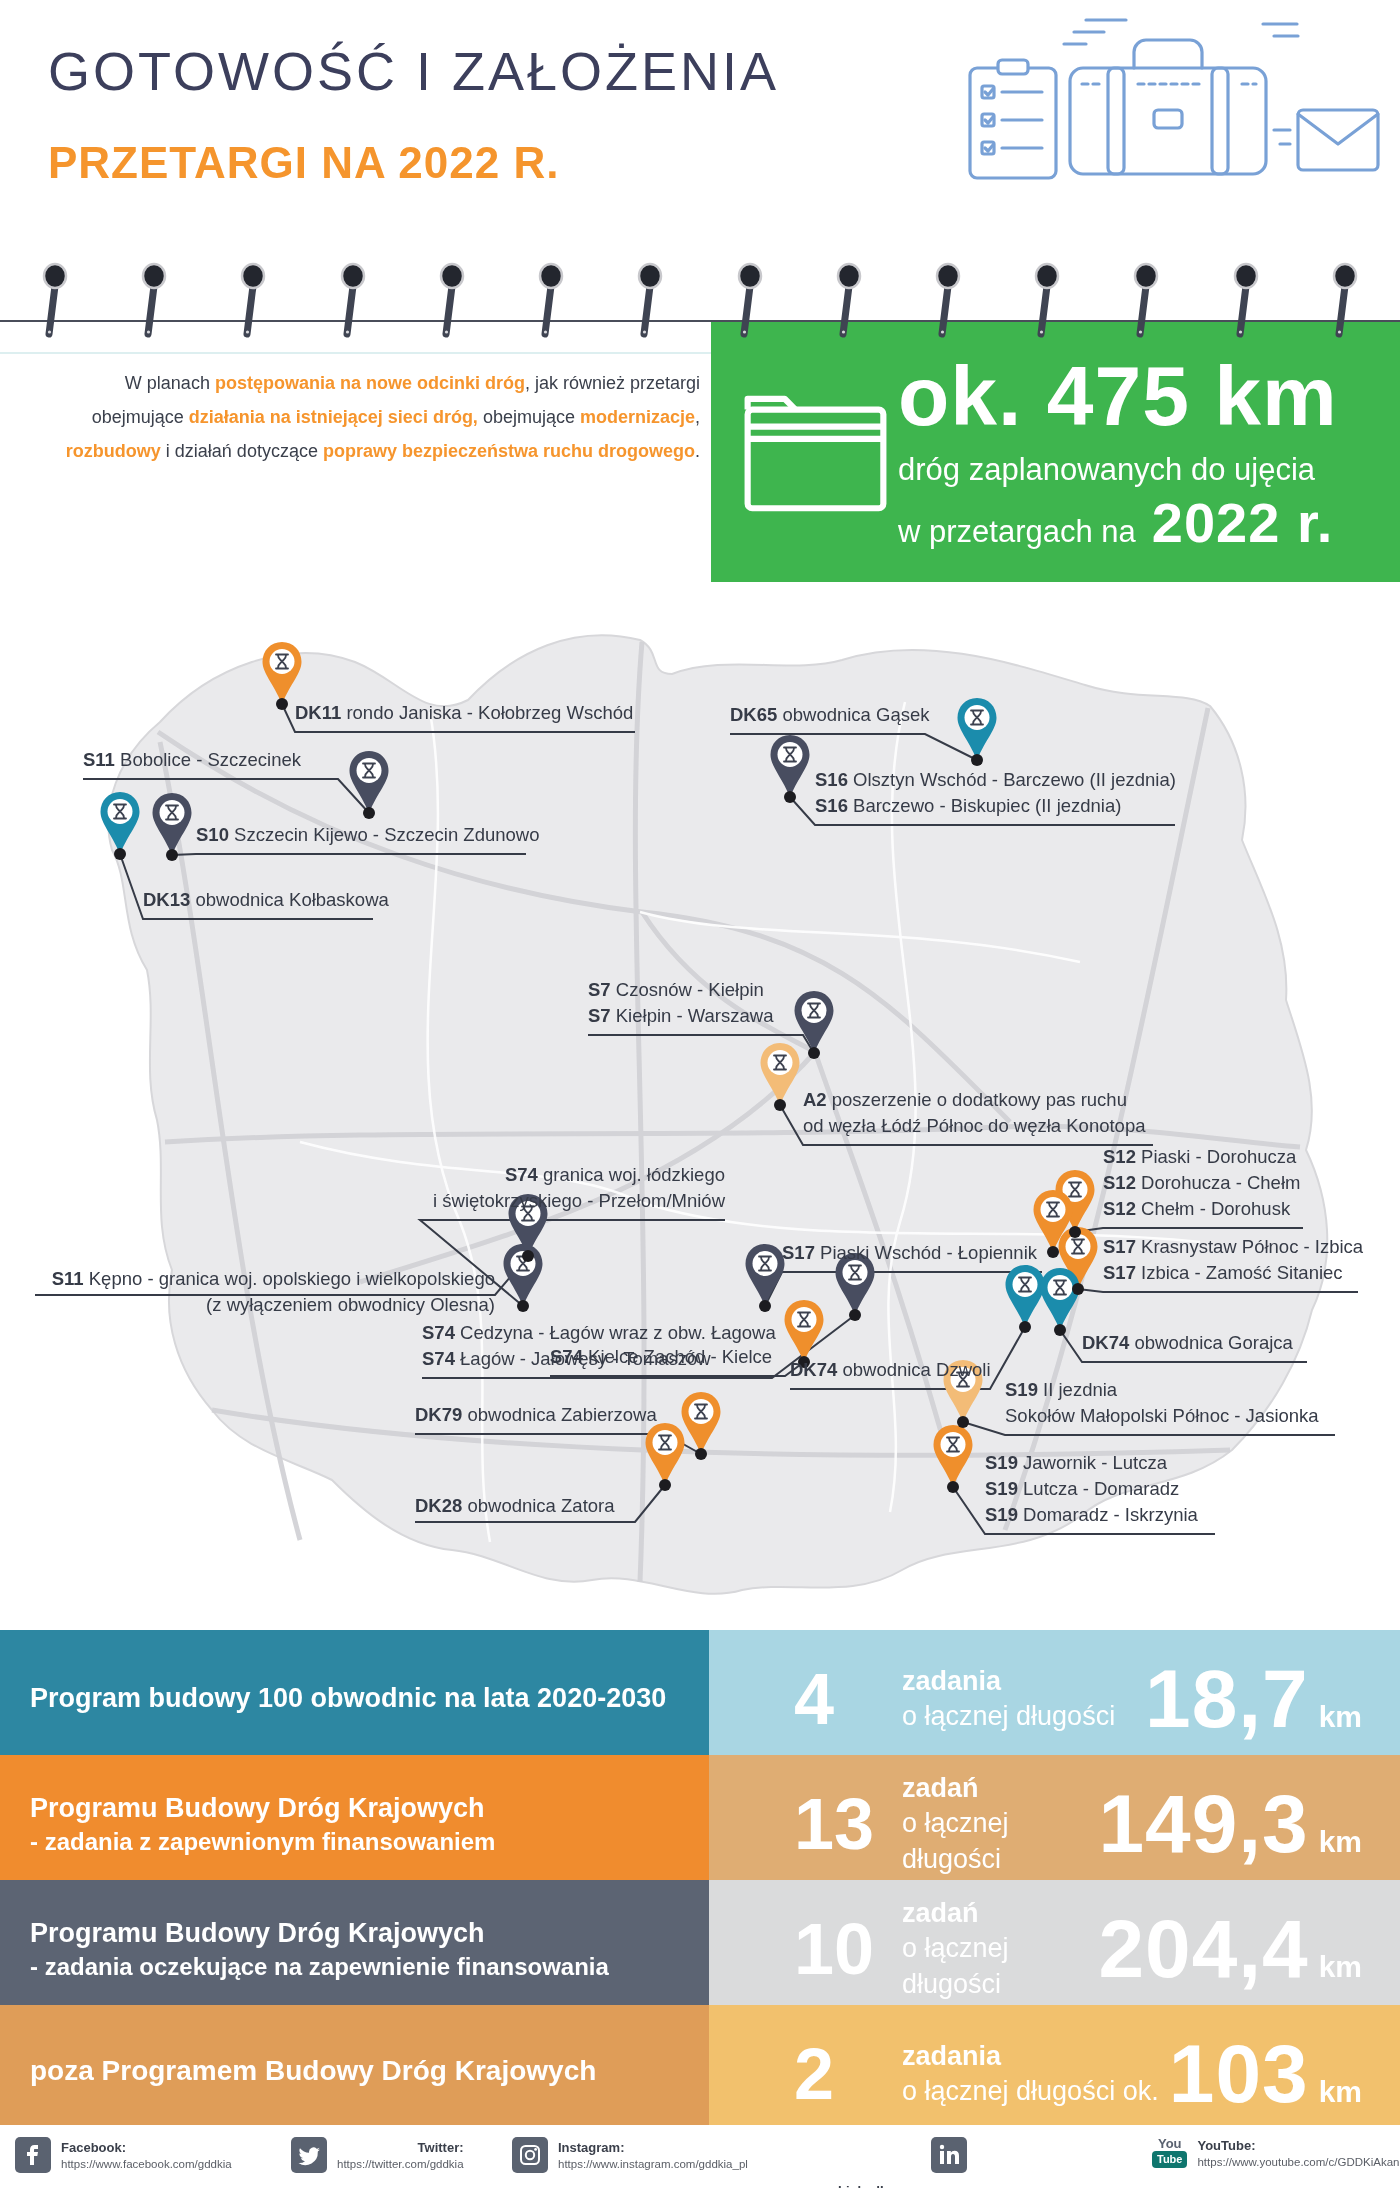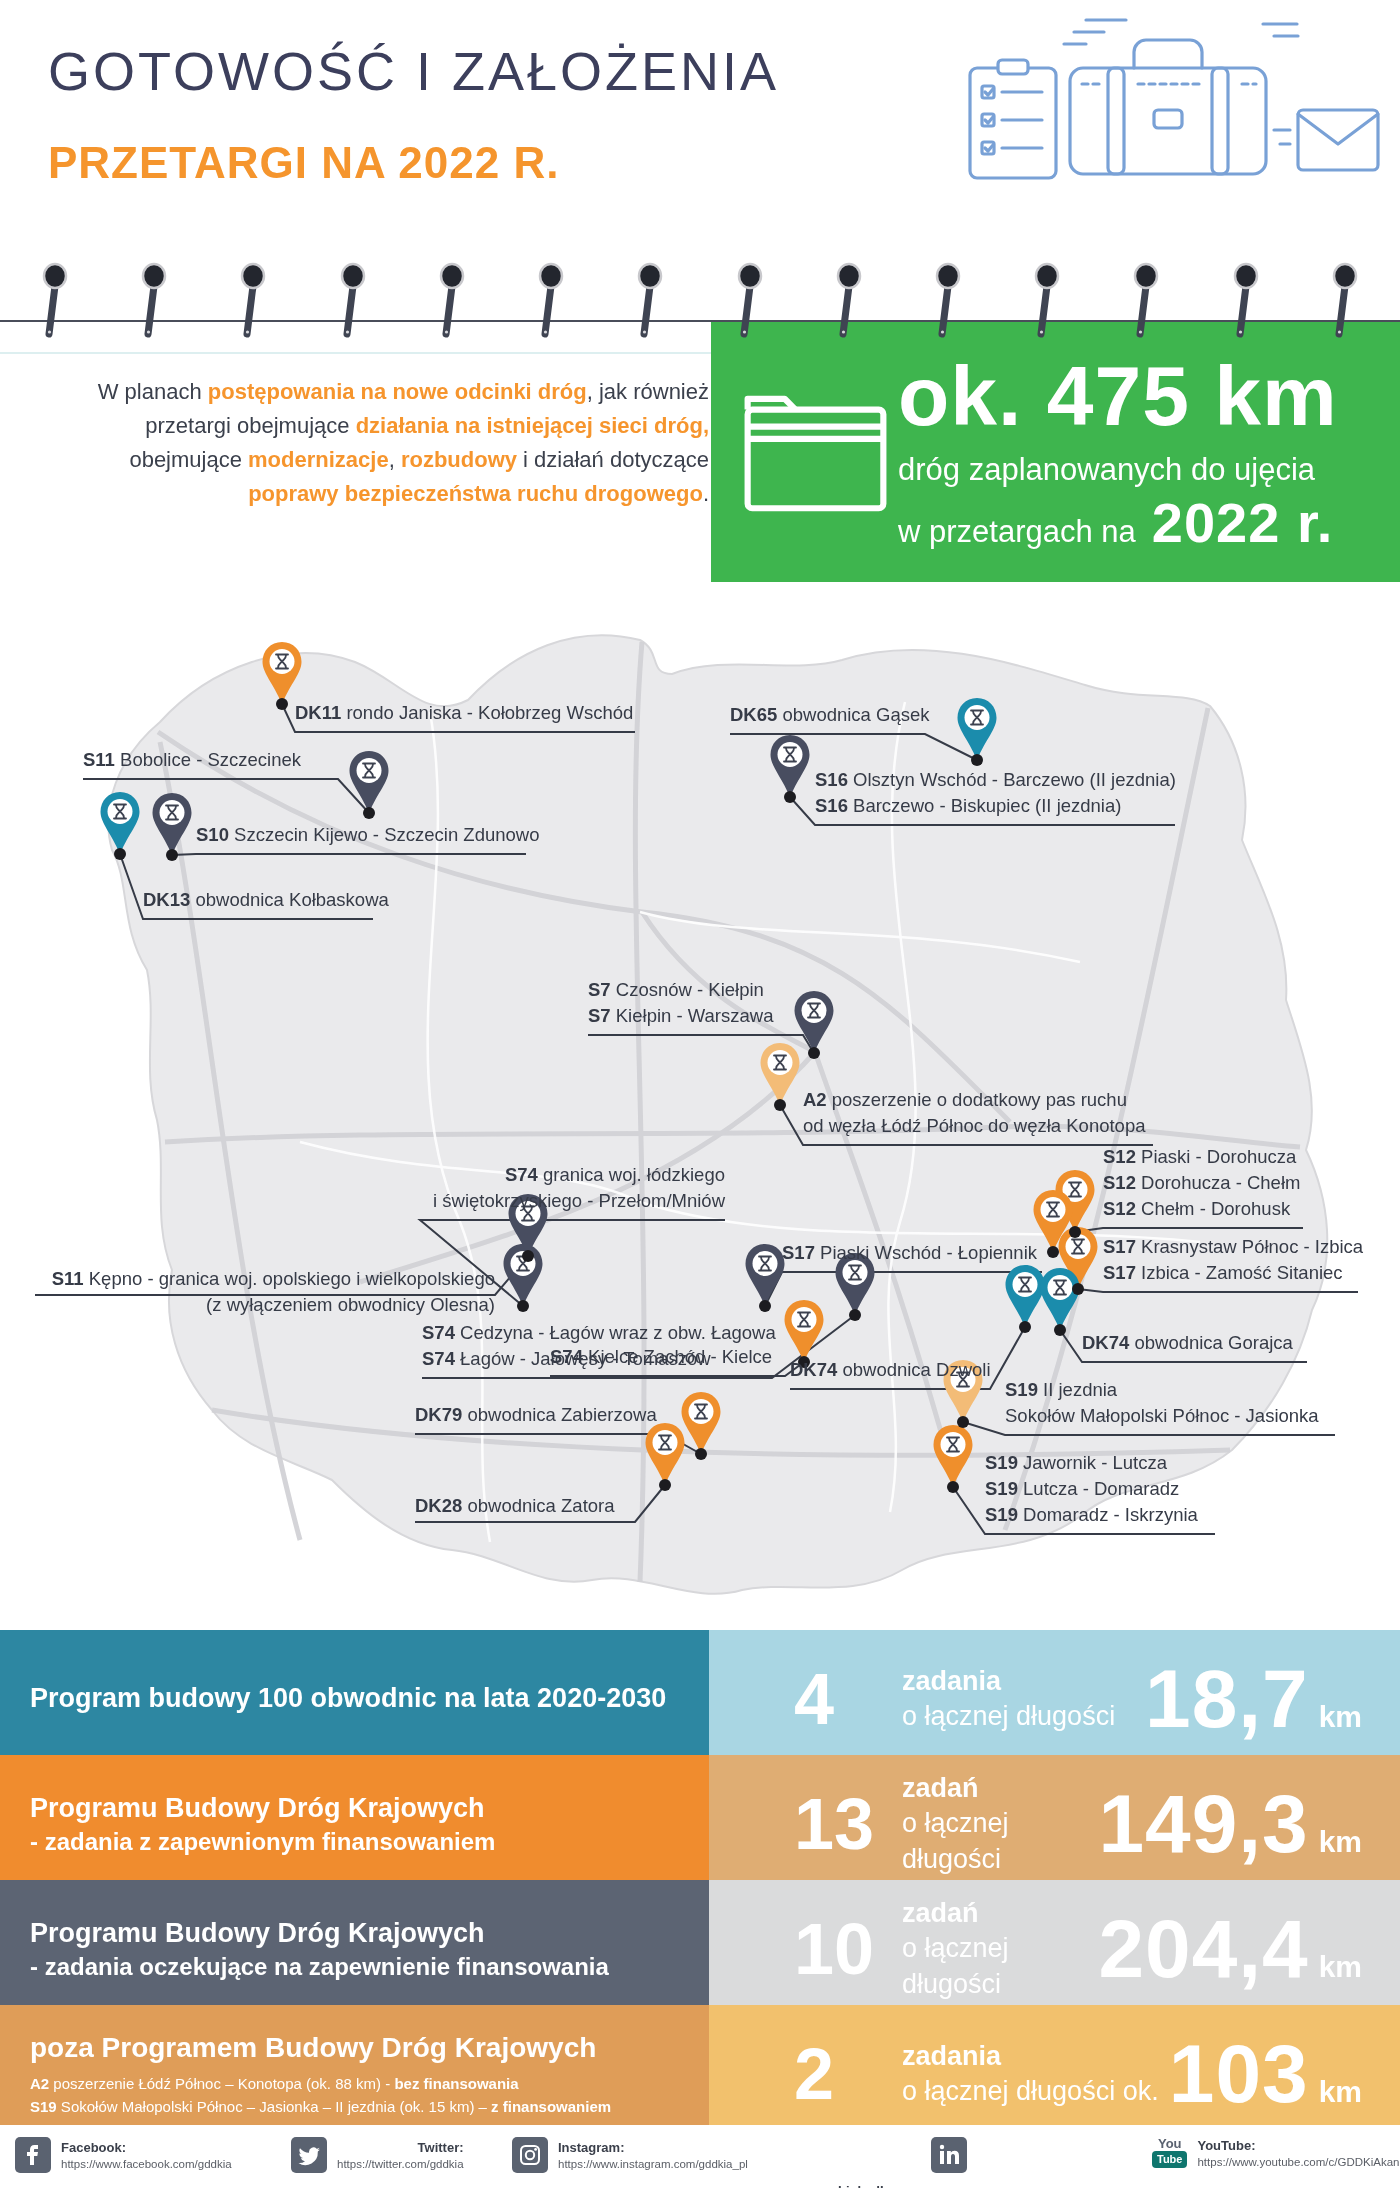--- a/index.html
+++ b/index.html
@@ -10,21 +10,21 @@
   .title{position:absolute;left:48px;top:40px;font-size:54px;font-weight:500;letter-spacing:3px;color:#3c3f5c;margin:0;}
   .subtitle{position:absolute;left:48px;top:138px;font-size:44px;font-weight:800;letter-spacing:1px;color:#f5952d;margin:0;}
   .illustration{position:absolute;right:12px;top:8px;}
 
   
   .hr-line{position:absolute;left:0;top:320px;width:1400px;height:2px;background:#4a4e5a;z-index:1;}
   .teal-line{position:absolute;left:0;top:352px;width:711px;height:2px;background:#ddeff0;z-index:1;}
   .pin-strip{position:absolute;left:0;top:262px;width:1400px;height:86px;display:flex;justify-content:space-between;padding:0 42px;box-sizing:border-box;z-index:5;}
 
   
-  .intro{position:absolute;left:55px;top:366px;width:645px;text-align:right;font-size:22px;line-height:34px;font-weight:500;color:#3b404c;margin:9px;z-index:3;}
+  .intro{position:absolute;left:55px;top:366px;width:645px;text-align:right;font-size:18px;line-height:34px;font-weight:500;color:#3b404c;margin:0;z-index:3;}
   .intro .hl{color:#f6952d;font-weight:800;}
 
   
   .summary{position:absolute;left:711px;top:322px;width:689px;height:260px;background:#3eb54e;z-index:2;display:flex;align-items:center;}
   .folder-wrap{margin-left:22px;flex:0 0 165px;display:flex;justify-content:center;}
   .sum-text{color:#fff;padding-right:18px;}
   .sum-headline{font-size:84px;font-weight:800;line-height:1;letter-spacing:1px;margin-top:4px;}
   .sum-line1{font-size:31px;font-weight:400;margin-top:14px;}
   .sum-line2{font-size:31px;font-weight:400;display:flex;align-items:baseline;gap:16px;margin-top:2px;}
   .sum-year{font-size:56px;font-weight:800;letter-spacing:1px;}
@@ -624,24 +624,20 @@
           <span class="bv">204,4</span>
           <span class="bu">km</span>
         </div>
       </div>
     </div>
       <div class="bar has-notes" style="top: 2005px;">
       <div class="bar-left" style="background: rgb(223, 157, 88);">
         <div class="bar-titles">
             <div>poza Programem Budowy Dróg Krajowych</div>
           </div>
-        <div class="bar-notes">
-            <div><b>A2</b><span> poszerzenie Łódź Północ – Konotopa (ok. 88 km) - </span><b>bez finansowania</b></div>
-            <div><b>S19</b><span> Sokołów Małopolski Północ – Jasionka  – II jezdnia (ok. 15 km) – </span><b>z finansowaniem</b></div>
-          </div>
       </div>
       <div class="bar-right" style="background: rgb(242, 193, 109);">
         <div class="big-count">2</div>
         <div class="count-labels">
           <div class="cl1">zadania</div>
           <div class="cl2">o łącznej długości ok.</div>
         </div>
         <div class="big-value">
           <span class="bv">103</span>
           <span class="bu">km</span>

